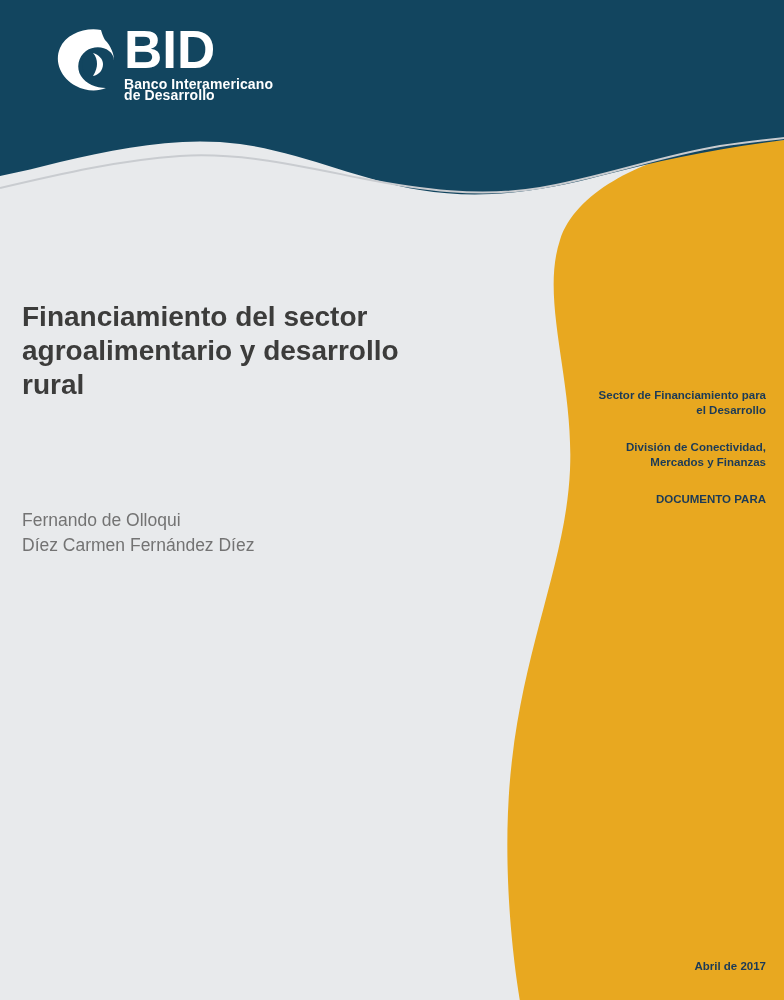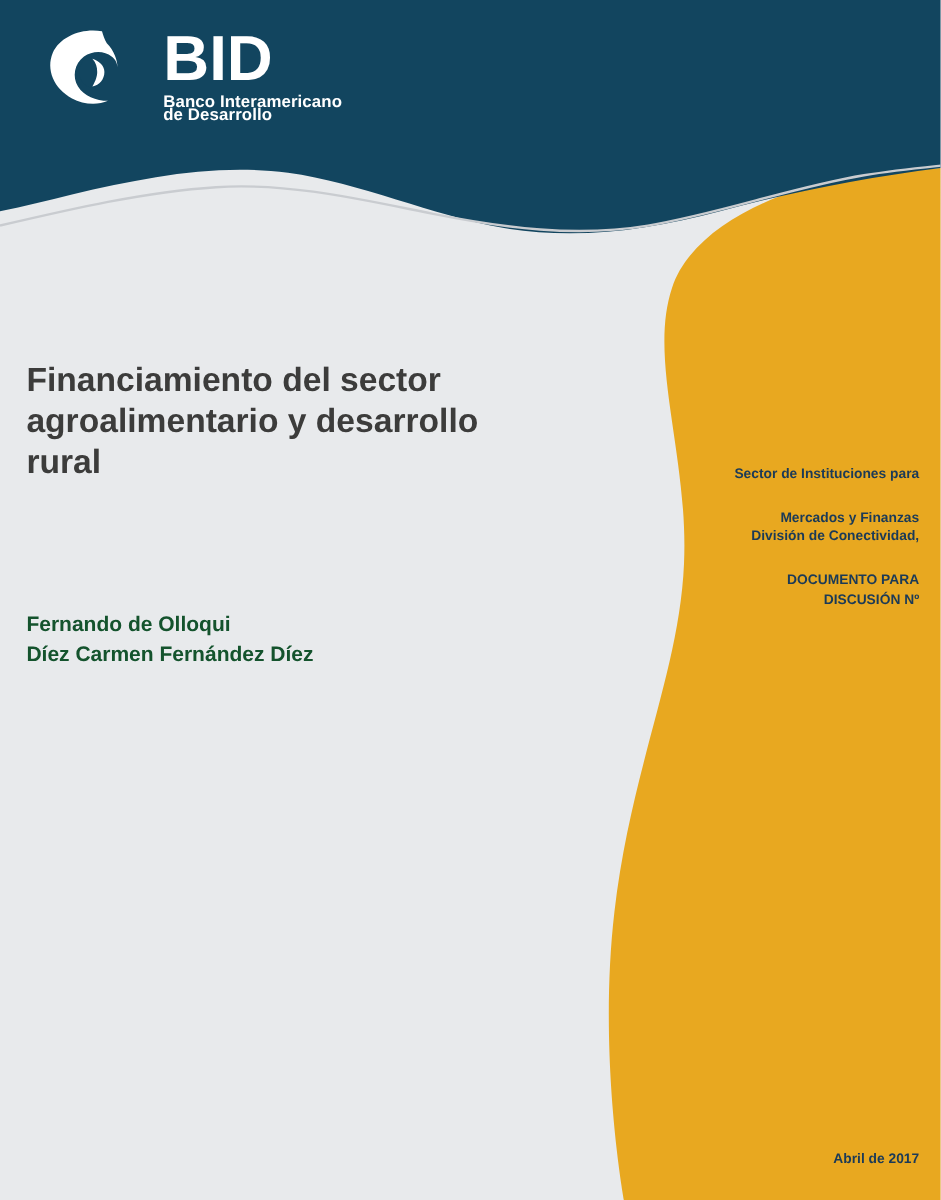--- a/index.html
+++ b/index.html
@@ -21,26 +21,25 @@
     position: absolute;
     top: 0;
     left: 0;
     width: 784px;
     height: 1000px;
   }
 
   
   .logo-block {
     position: absolute;
-    left: 36px;
+    left: 52px;
     top: 22px;
     display: flex;
-    align-items: flex-start;
+    align-items: center;
     z-index: 5;
-    gap: 28px;
   }
   .logo-mark {
     width: 66px;
     height: 72px;
     position: relative;
     margin-right: 6px;
   }
   .logo-text {
     padding-top: 2px;
   }
@@ -72,24 +71,23 @@
     color: #3c3c3b;
     line-height: 34px;
     z-index: 5;
   }
   .authors {
     position: absolute;
     left: 22px;
     top: 508px;
     width: 430px;
     font-size: 17.5px;
-    color: #14532d;
+    color: #737373;
     line-height: 25px;
     z-index: 5;
-    font-weight: bold;
   }
 
   
   .right-col {
     position: absolute;
     right: 18px;
     top: 388px;
     width: 240px;
     text-align: right;
     z-index: 5;
@@ -164,27 +162,27 @@
 
   <div class="title">Financiamiento del sector agroalimentario y desarrollo rural</div>
 
   <div class="authors">
     <div>Fernando de Olloqui</div>
     <div>Díez Carmen Fernández Díez</div>
   </div>
 
   <div class="right-col">
     <div class="block">
-      <div>Sector de Instituciones para</div>
+      <div>Sector de Financiamiento para</div>
+      <div>el Desarrollo</div>
     </div>
     <div class="block">
+      <div>División de Conectividad,</div>
       <div>Mercados y Finanzas</div>
-      <div>División de Conectividad,</div>
     </div>
     <div class="block doc-number">
       <div>DOCUMENTO PARA</div>
-      <div>DISCUSIÓN Nº</div>
     </div>
   </div>
 
   <div class="date">Abril de 2017</div>
 
 </div>
 
 </body></html>

